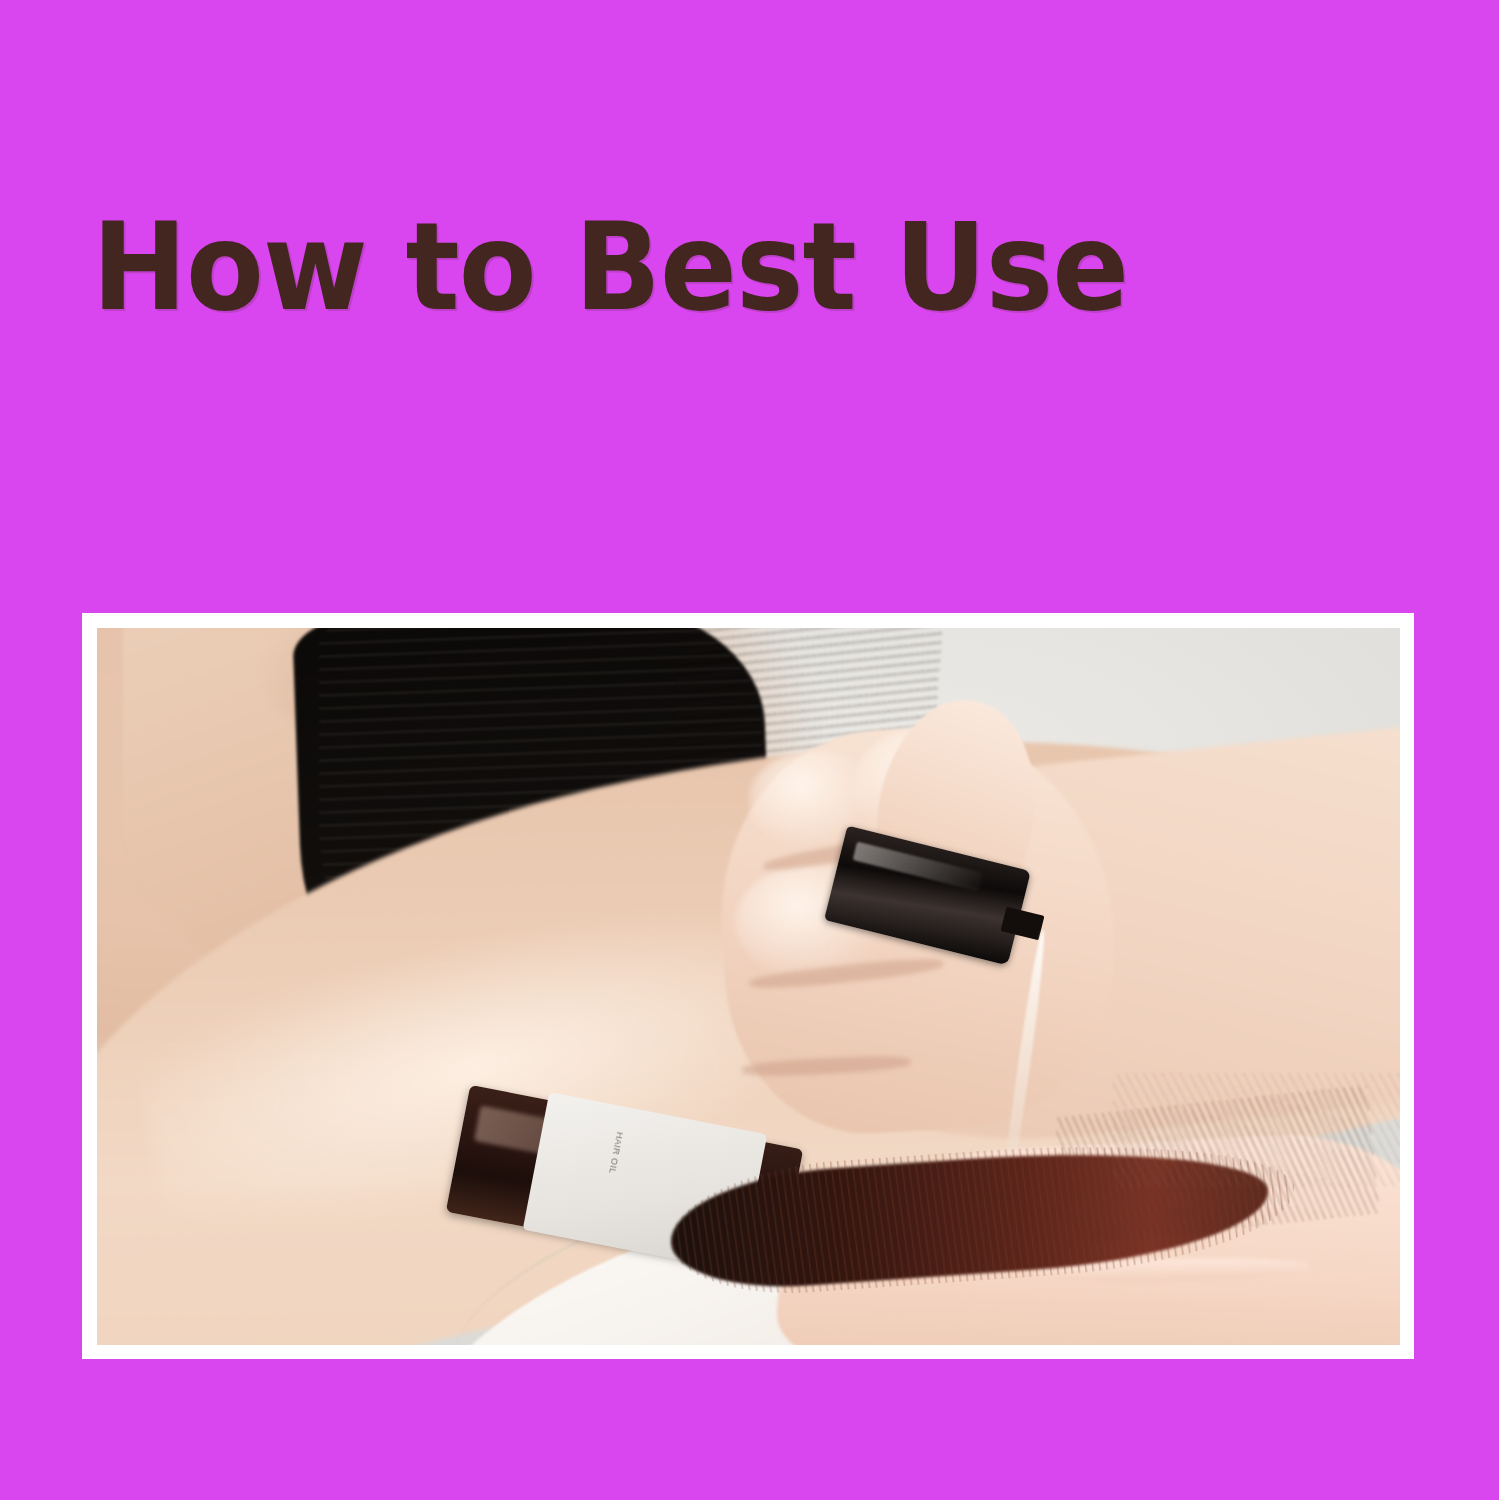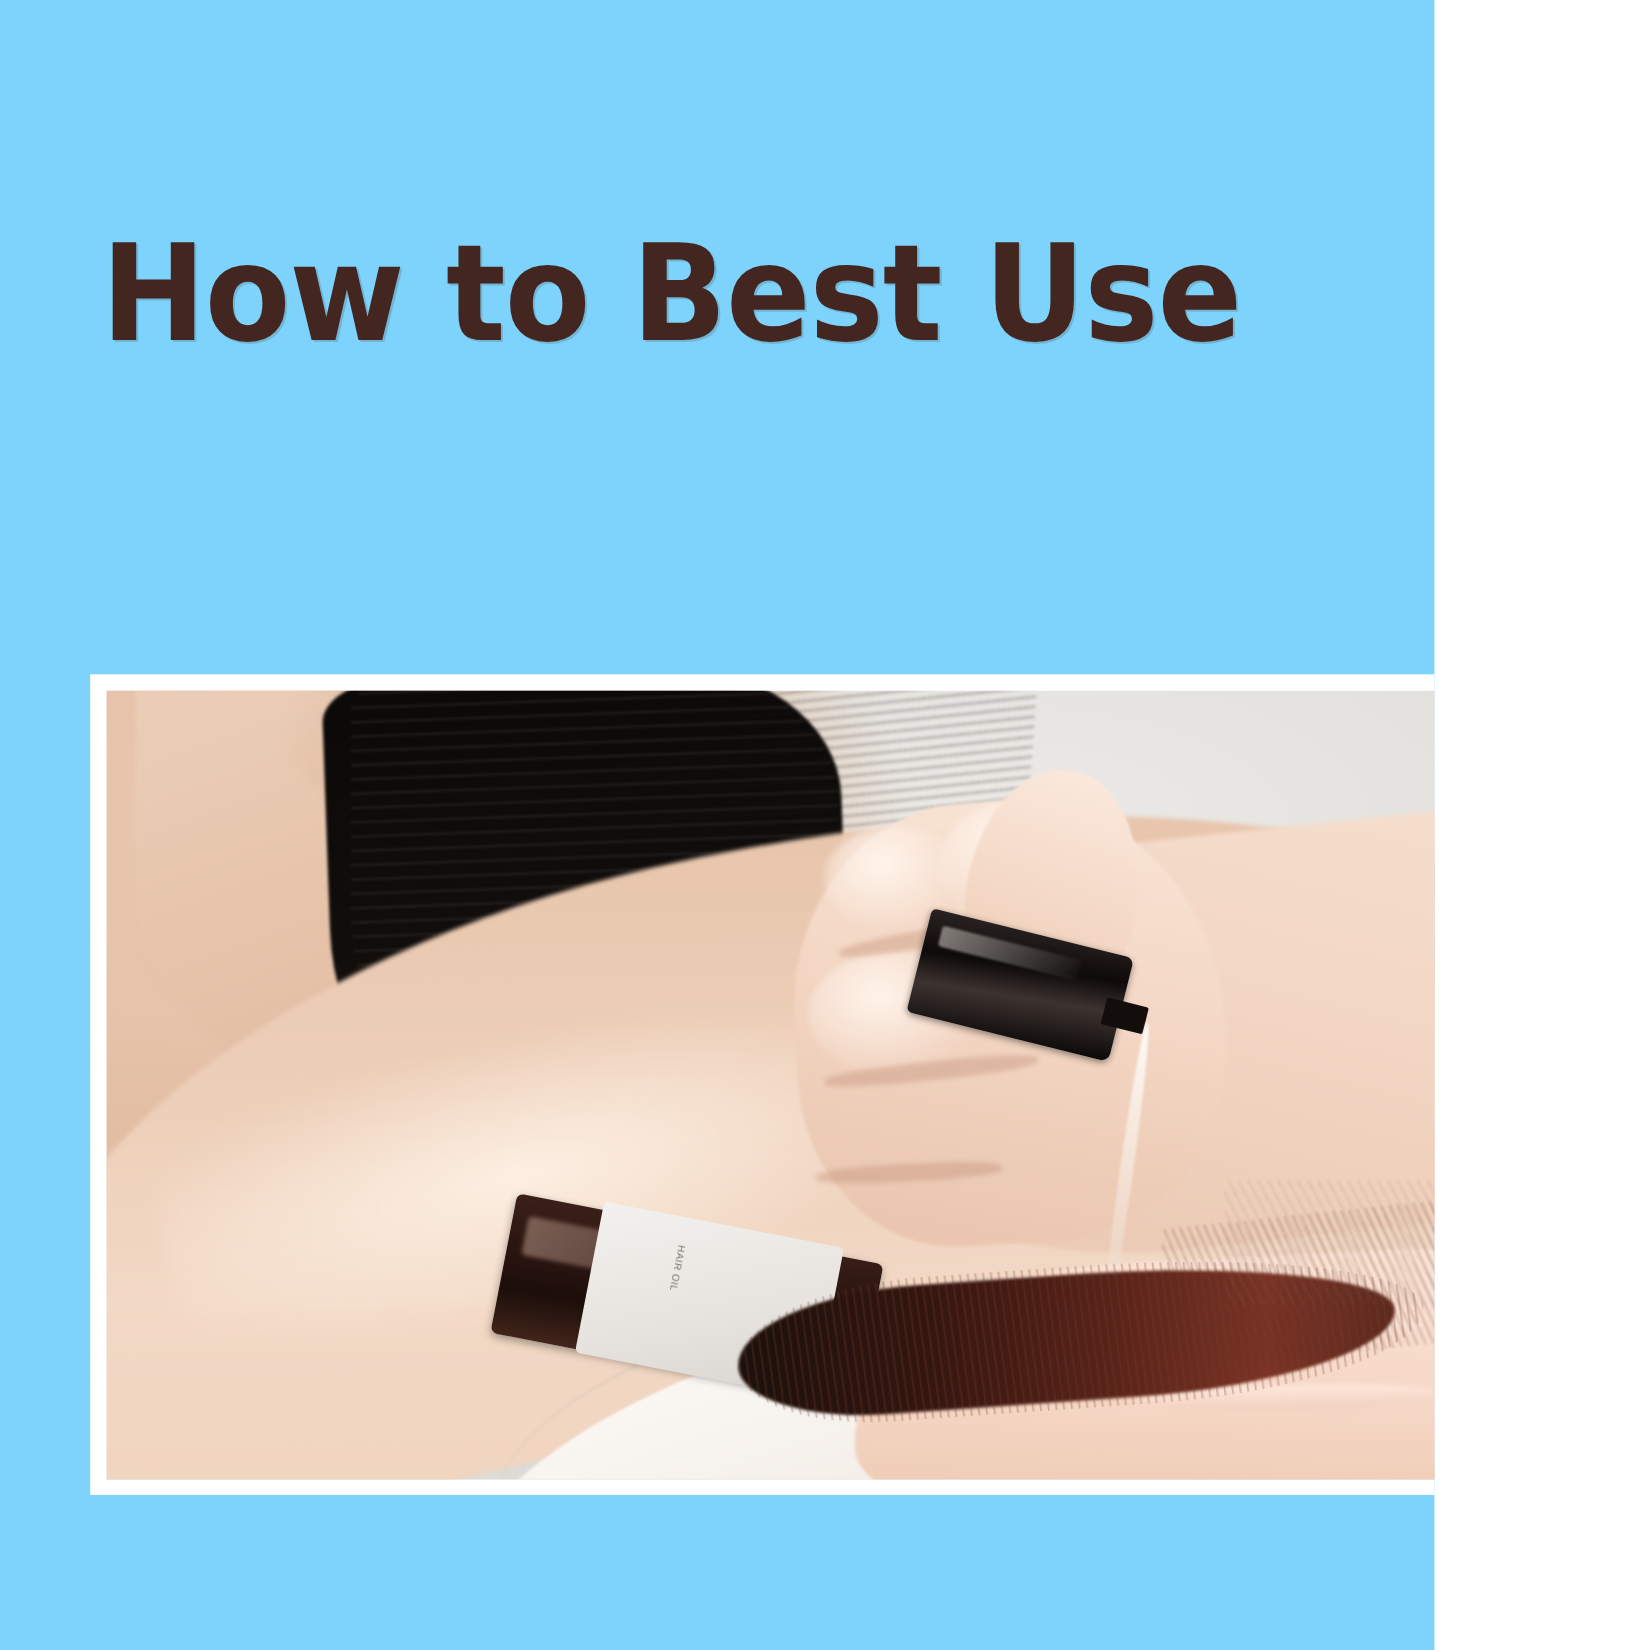--- a/index.html
+++ b/index.html
@@ -8,23 +8,23 @@
   }
   body {
     width: 1500px;
     height: 1500px;
     overflow: hidden;
     font-family: "Liberation Sans", sans-serif;
   }
 
   #page {
     position: relative;
-    width: 1304px;
+    width: 1499px;
     height: 1500px;
-    background: #7dd3fc;
+    background: #d946ef;
     overflow: hidden;
   }
 
   
   #heading {
     position: absolute;
     left: 92px;
     top: 124px;
     font-family: "DejaVu Sans", sans-serif;
     font-weight: 700;

